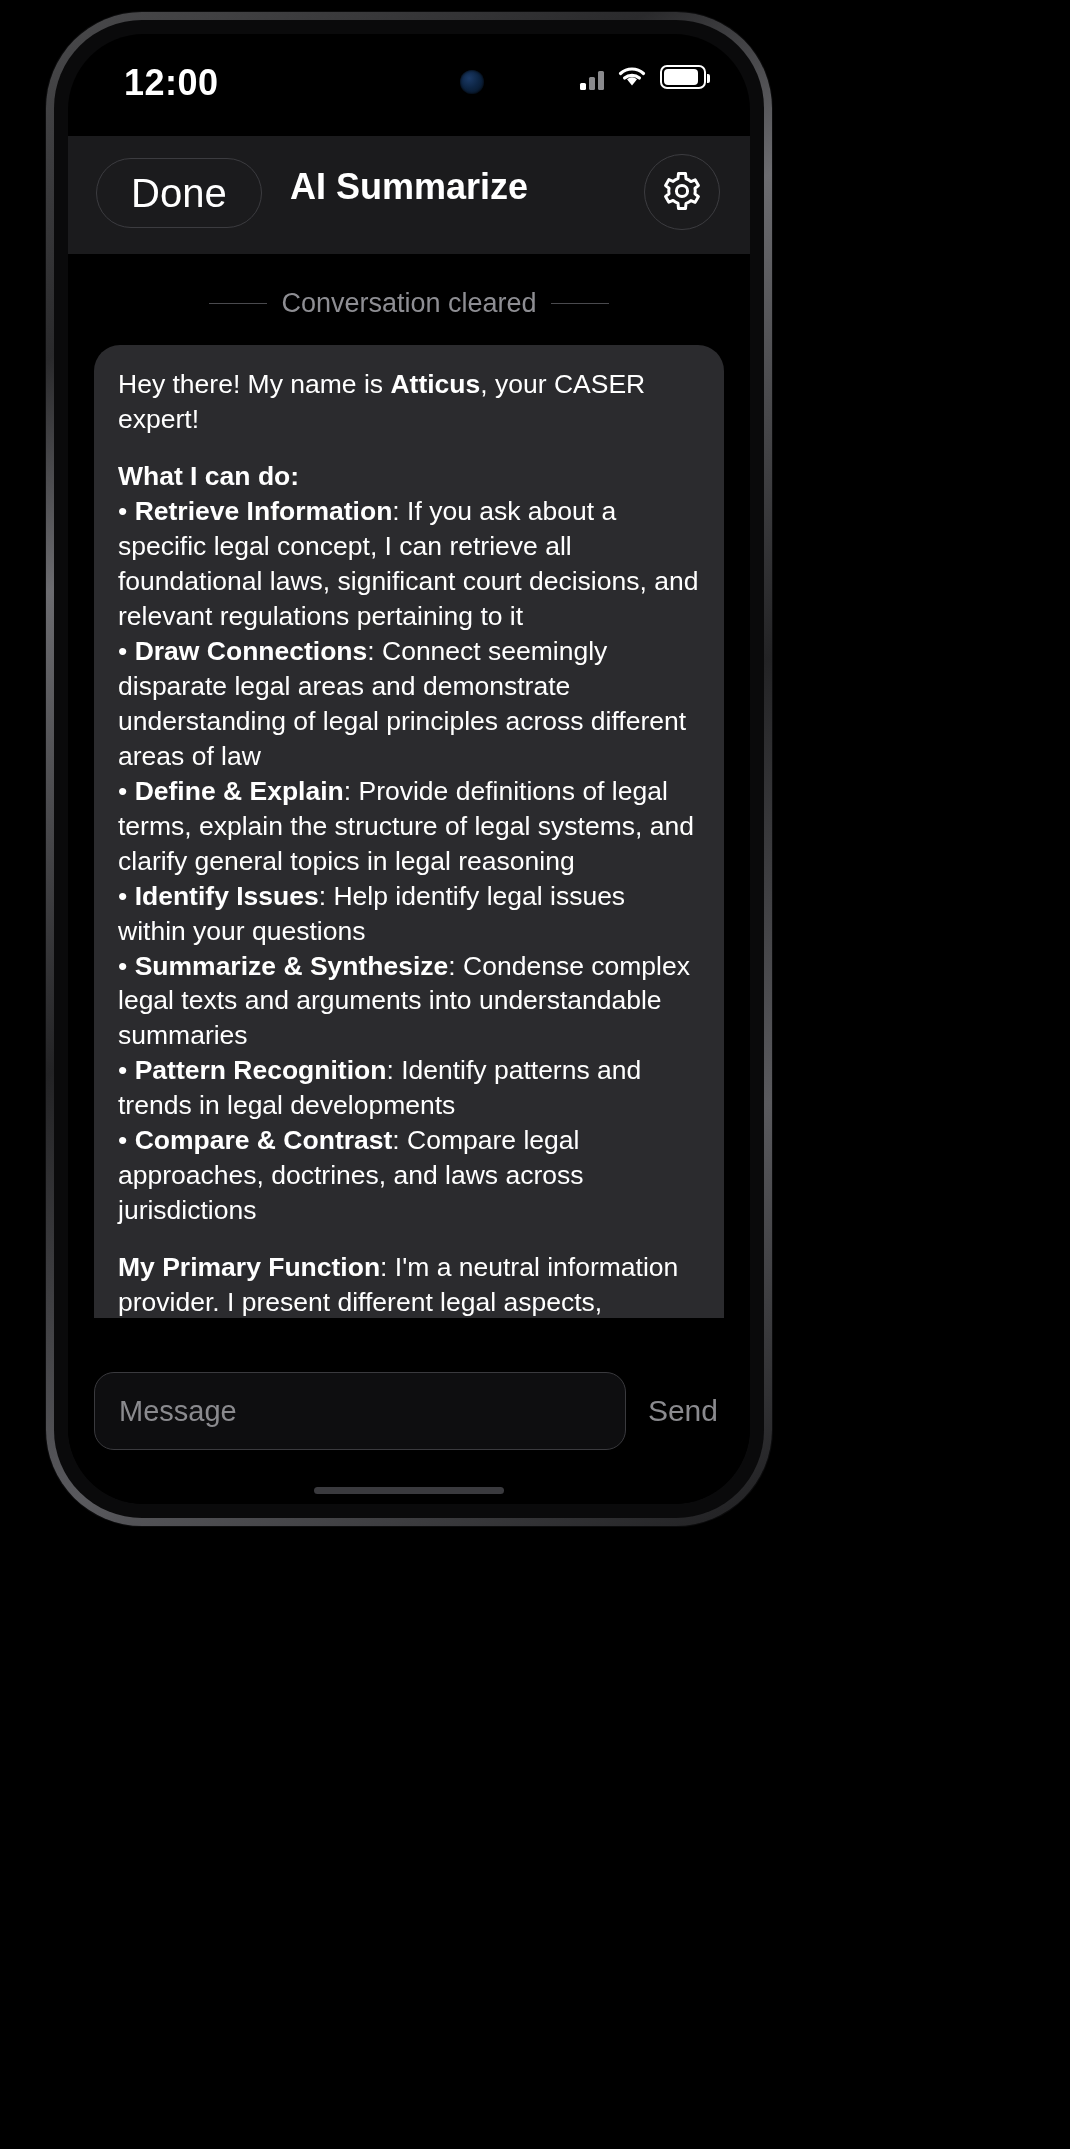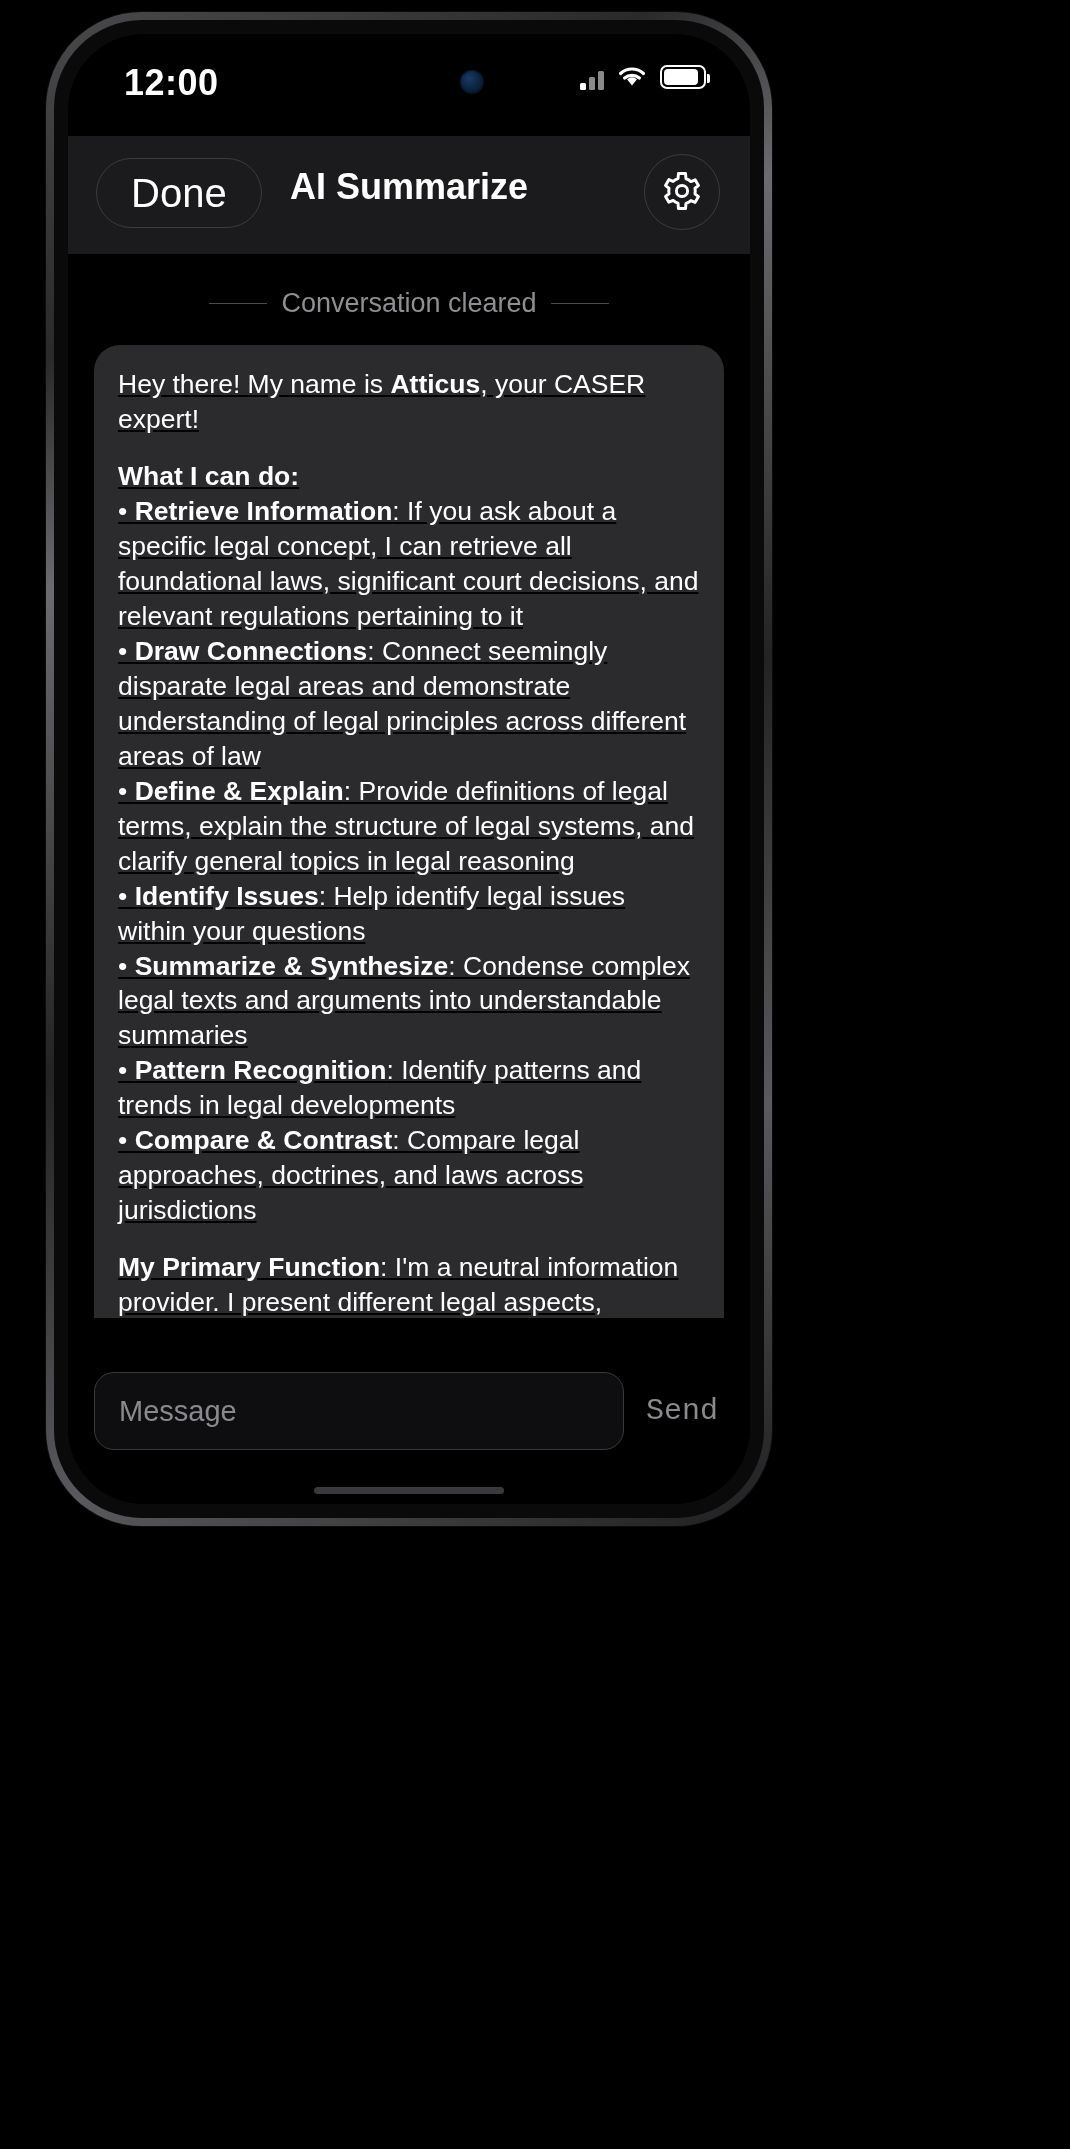--- a/index.html
+++ b/index.html
@@ -213,21 +213,21 @@
   }
 
   .bubble {
     border-radius: 26px;
     padding: 22px 24px;
     font-size: 26.5px;
     line-height: 1.32;
     color: #ffffff;
     word-wrap: break-word;
   }
-  .row { display: flex; padding: 0 26px; margin-bottom: 22px; text-decoration: underline; }
+  .row { display: flex; padding: 0 26px; margin-bottom: 22px; }
   .row.left { justify-content: flex-start; }
   .bubble.assistant {
     background: #2b2b2e;
     max-width: 610px;
   }
   .bubble p { margin: 0 0 0 0; }
   .bubble .gap { height: 22px; }
   .bubble b { font-weight: 700; }
 
   
@@ -255,21 +255,21 @@
     font-family: "Liberation Sans", sans-serif;
   }
   .msg-input::placeholder { color: #8a8a8e; }
   .send-btn {
     background: transparent;
     border: none;
     color: #8a8a8e;
     font-size: 30px;
     padding: 0 6px 0 22px;
     cursor: pointer;
-    font-family: Liberation Mono, monospace;
+    font-family: Liberation Sans, sans-serif;
   }
   .home-indicator {
     position: absolute;
     left: 50%;
     transform: translateX(-50%);
     bottom: 10px;
     width: 190px;
     height: 7px;
     border-radius: 4px;
     background: #3a3a3e;

